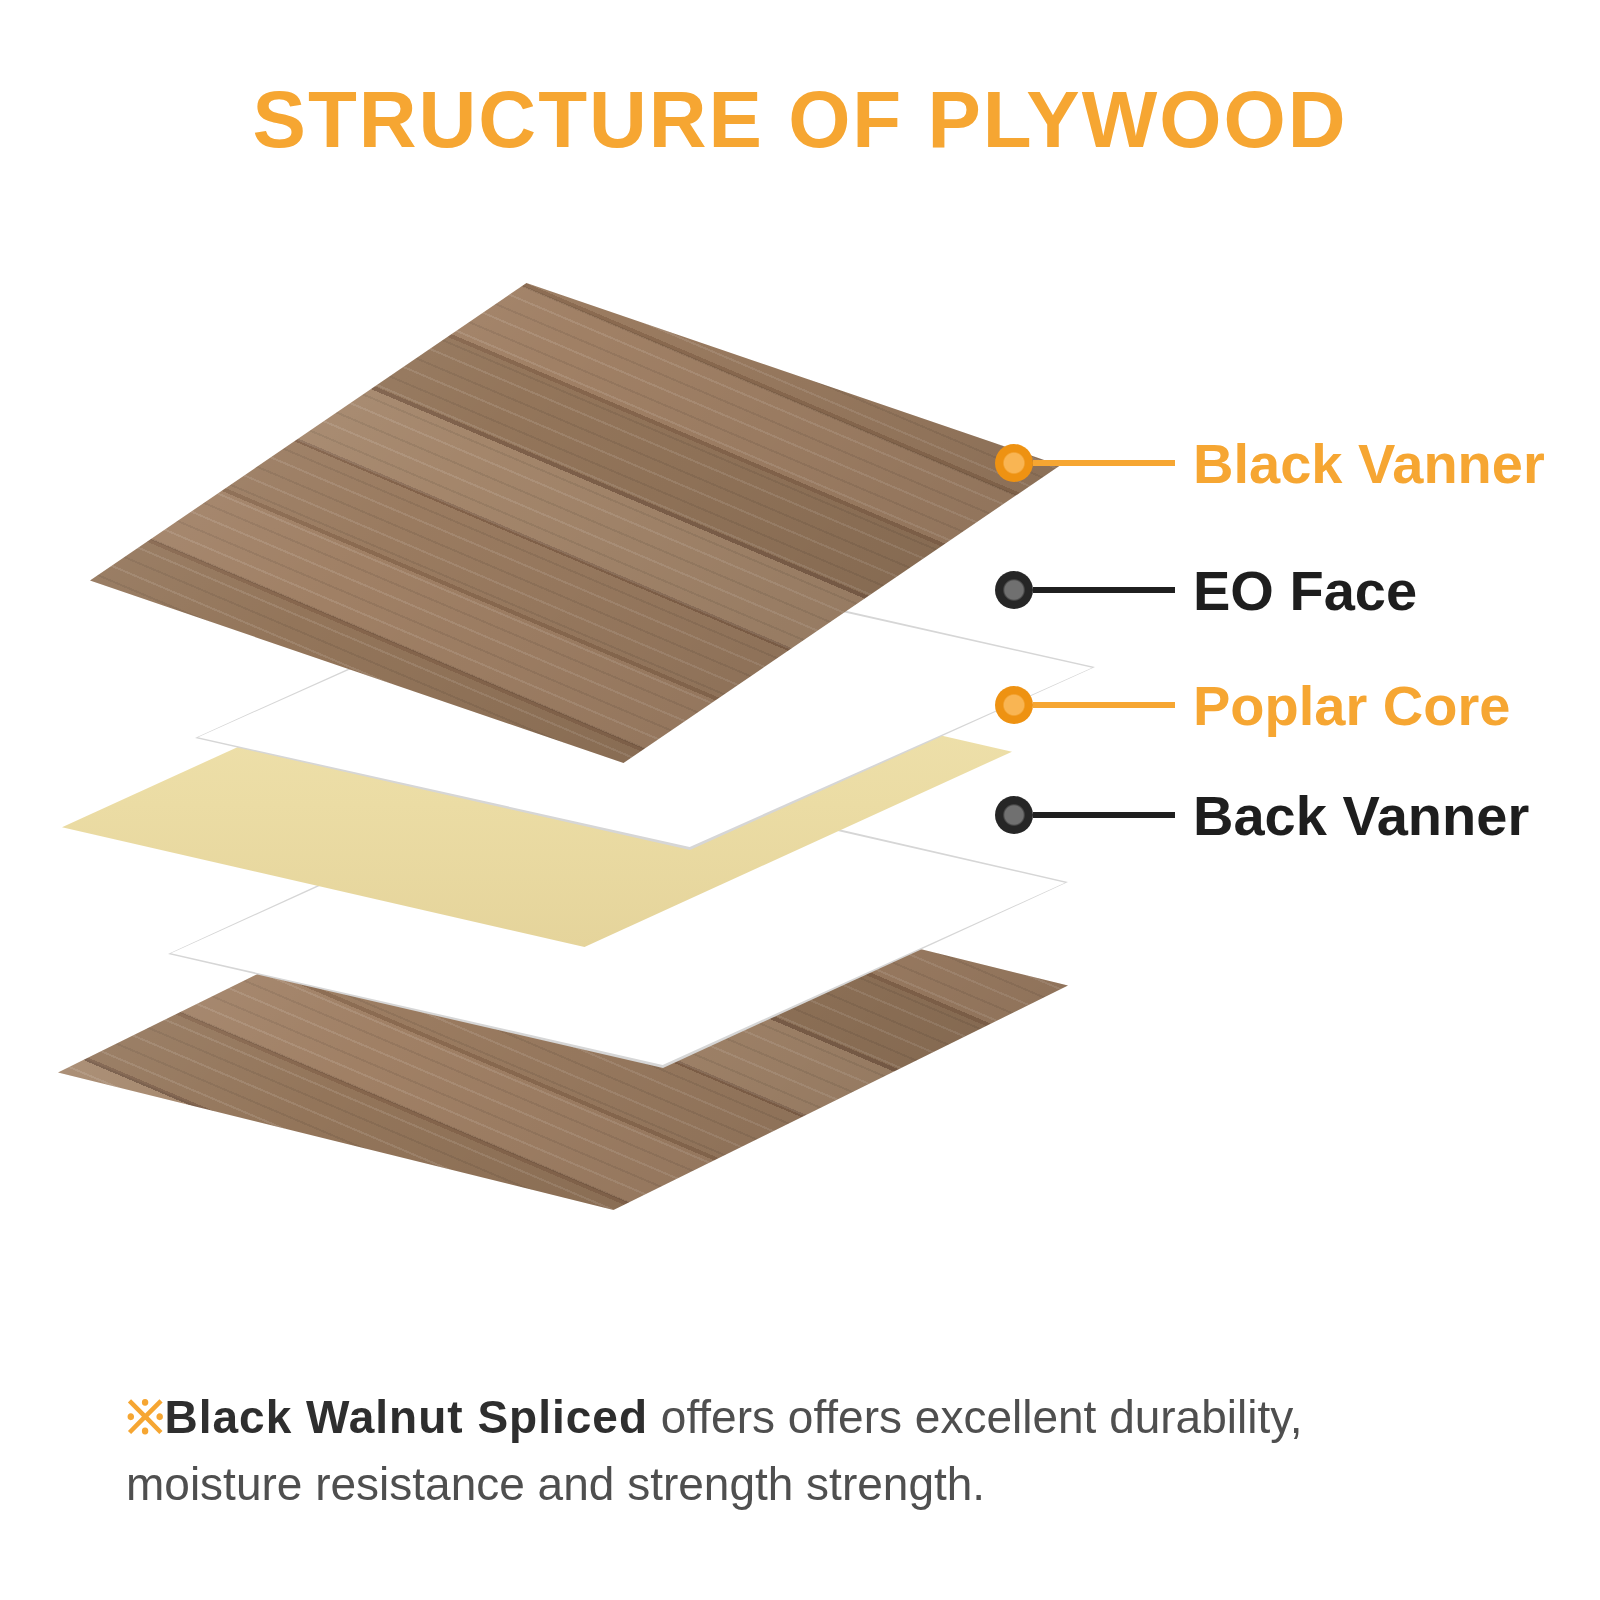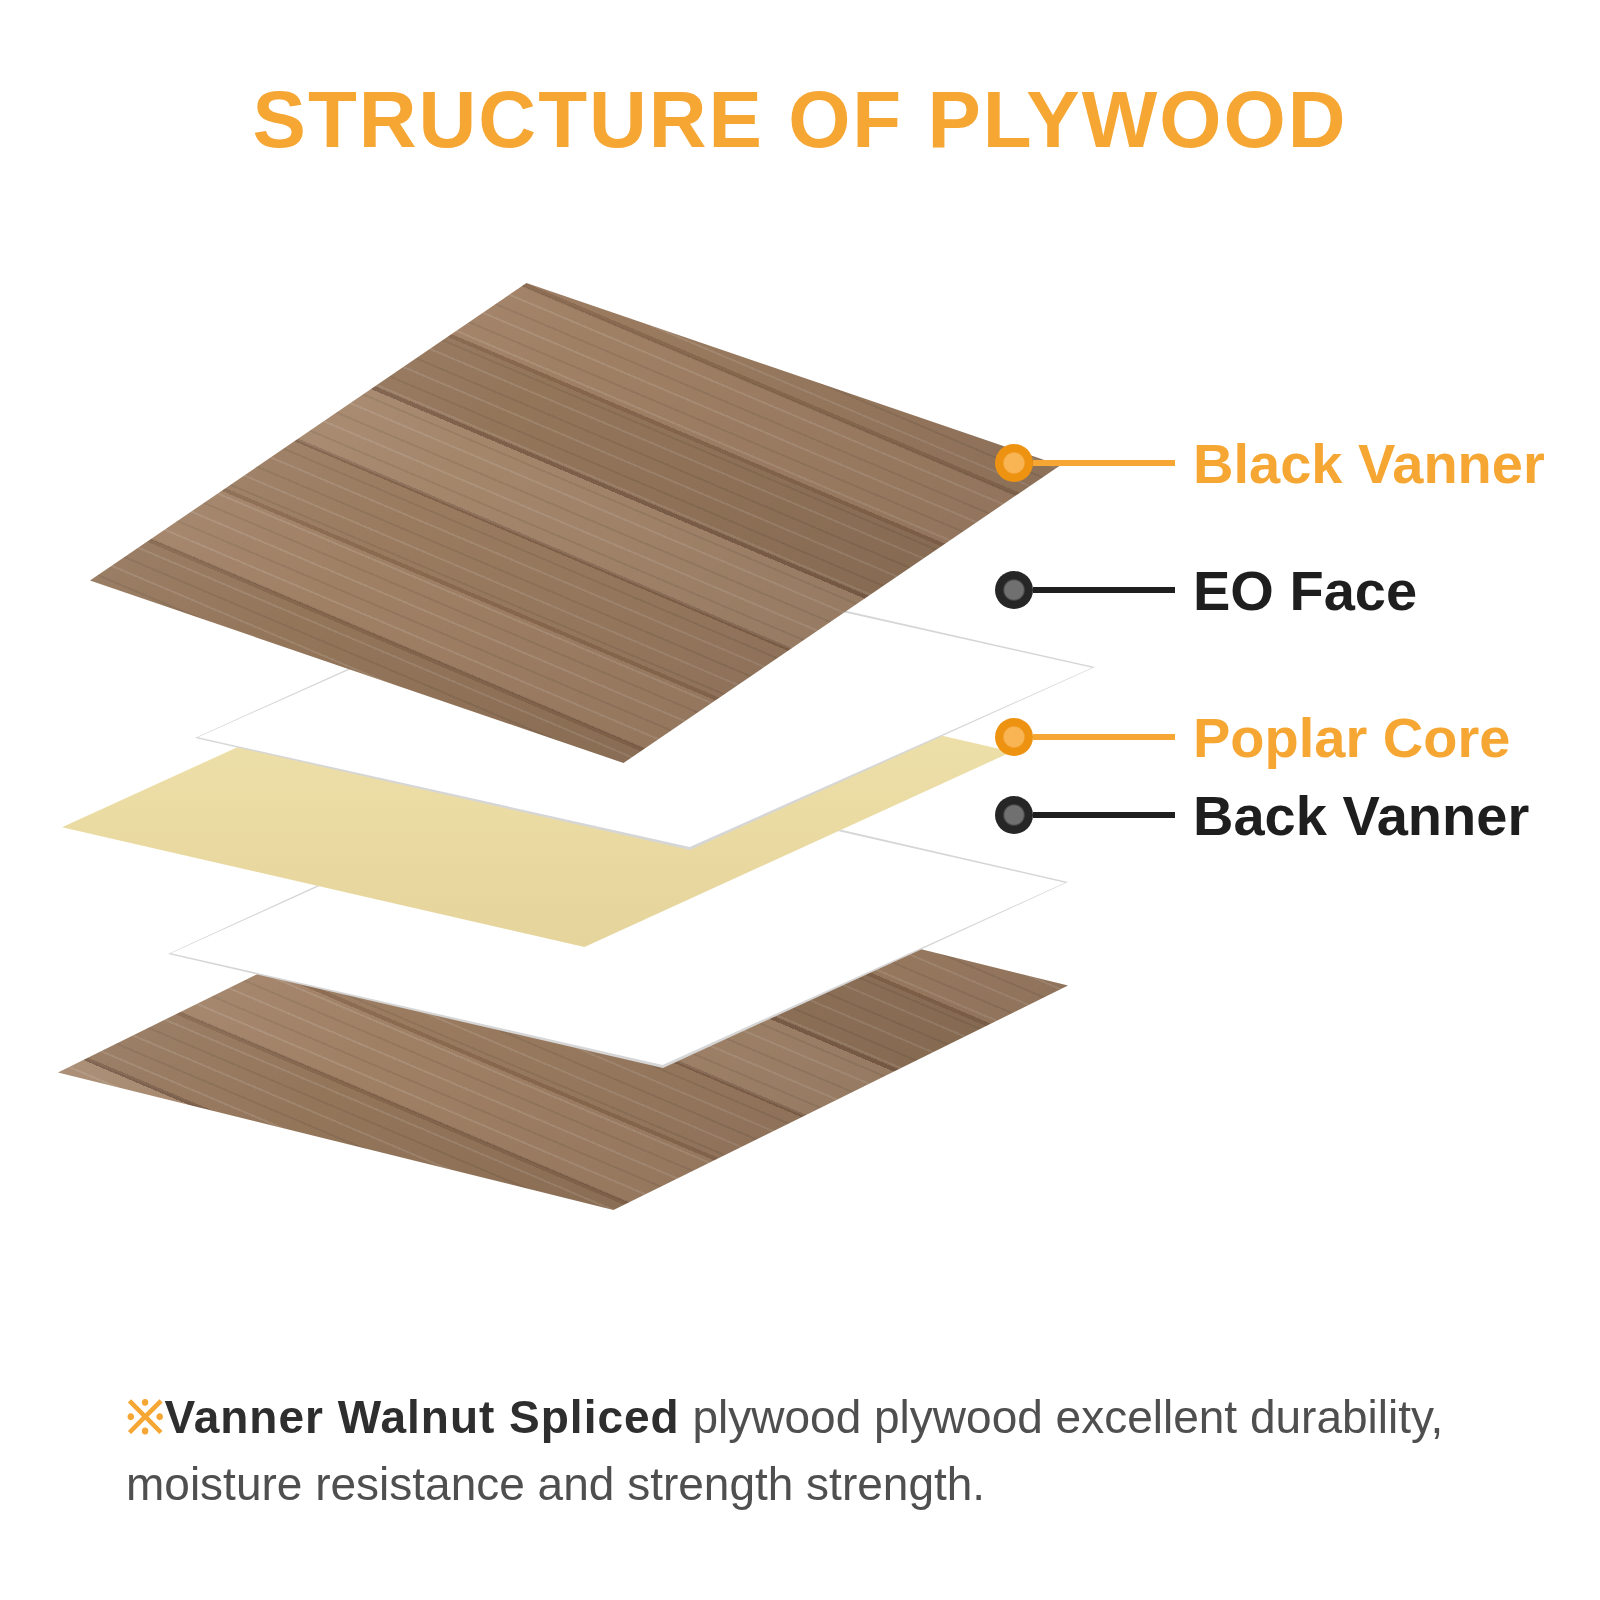--- a/index.html
+++ b/index.html
@@ -83,21 +83,21 @@
   .callout {
     position: absolute;
     left: 995px;
     display: flex;
     align-items: center;
     height: 66px;
     z-index: 60;
   }
   .co-face   { top: 430px; }
   .co-glue   { top: 557px; }
-  .co-core   { top: 672px; margin-top: 32px; }
+  .co-core   { top: 672px; }
   .co-back   { top: 782px; }
 
   .dot {
     width: 38px; height: 38px;
     border-radius: 50%;
     flex: 0 0 auto;
   }
   .dot.orange { background: radial-gradient(circle at 50% 50%, #F9B553 0 36%, #EE9212 42% 100%); }
   .dot.dark   { background: radial-gradient(circle at 50% 50%, #707070 0 34%, #262626 42% 100%); }
 
@@ -163,17 +163,17 @@
   <div class="callout co-back">
     <span class="dot dark"></span>
     <span class="lead-line dark"></span>
     <span class="co-label dark">Back Vanner</span>
   </div>
 
 </div>
 
 <p class="footnote">
   <span>
-    <span class="fn-marker">※</span><span class="fn-bold">Vanner Walnut Spliced</span><span> plywood plywood excellent durability,</span>
+    <span class="fn-marker">※</span><span class="fn-bold">Black Walnut Spliced</span><span> offers offers excellent durability,</span>
   </span>
   <br>
   <span>moisture resistance and strength strength.</span>
 </p>
 
 </body></html>

